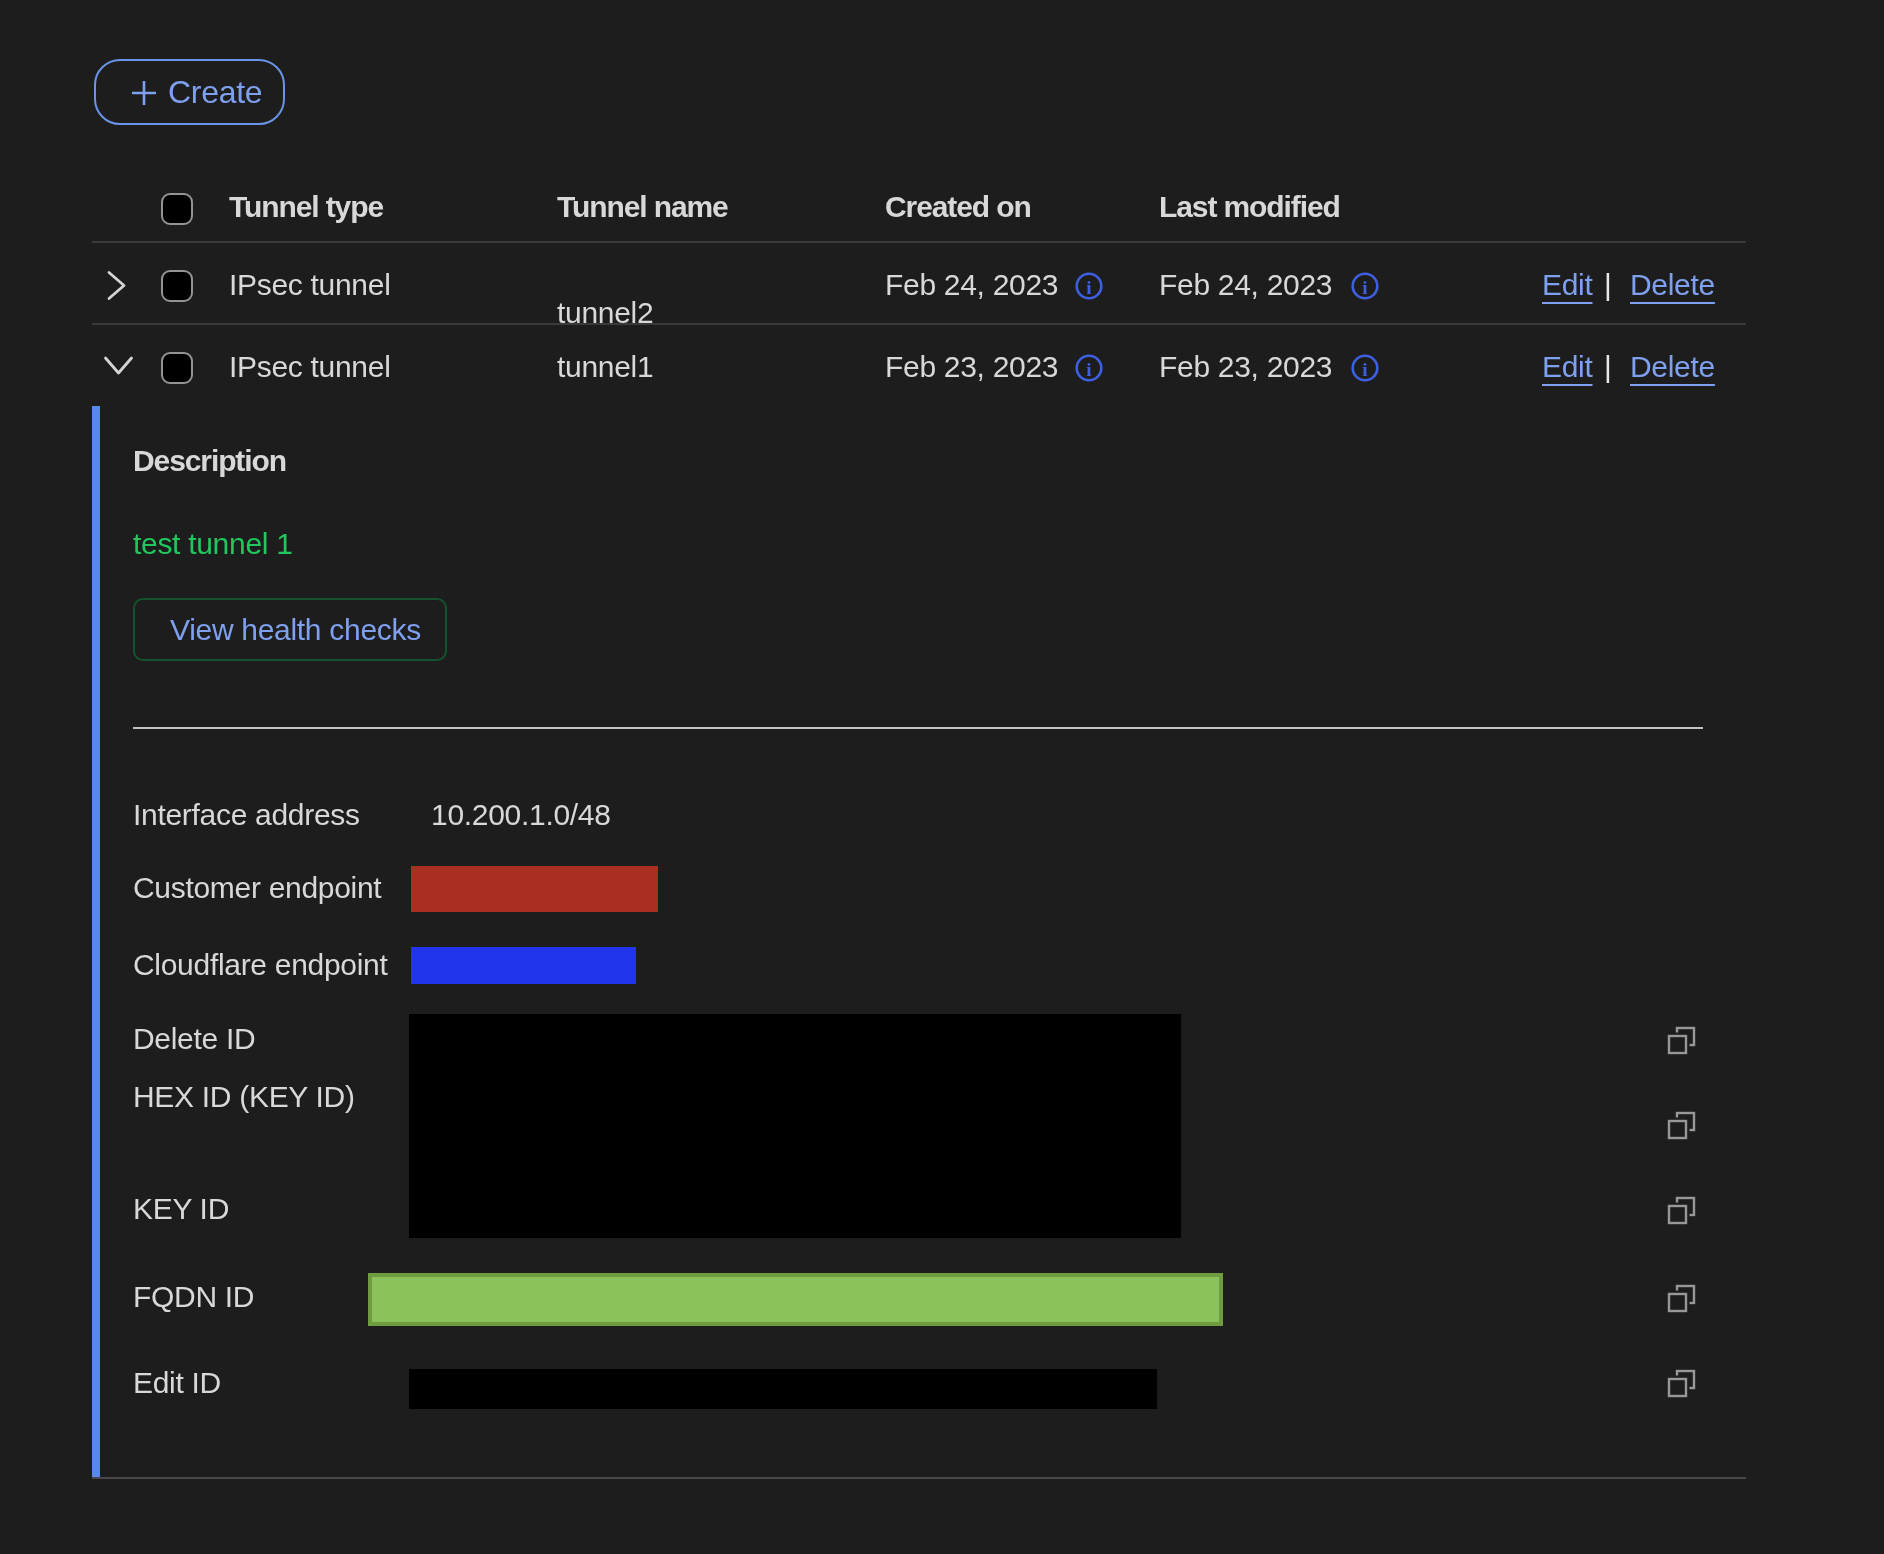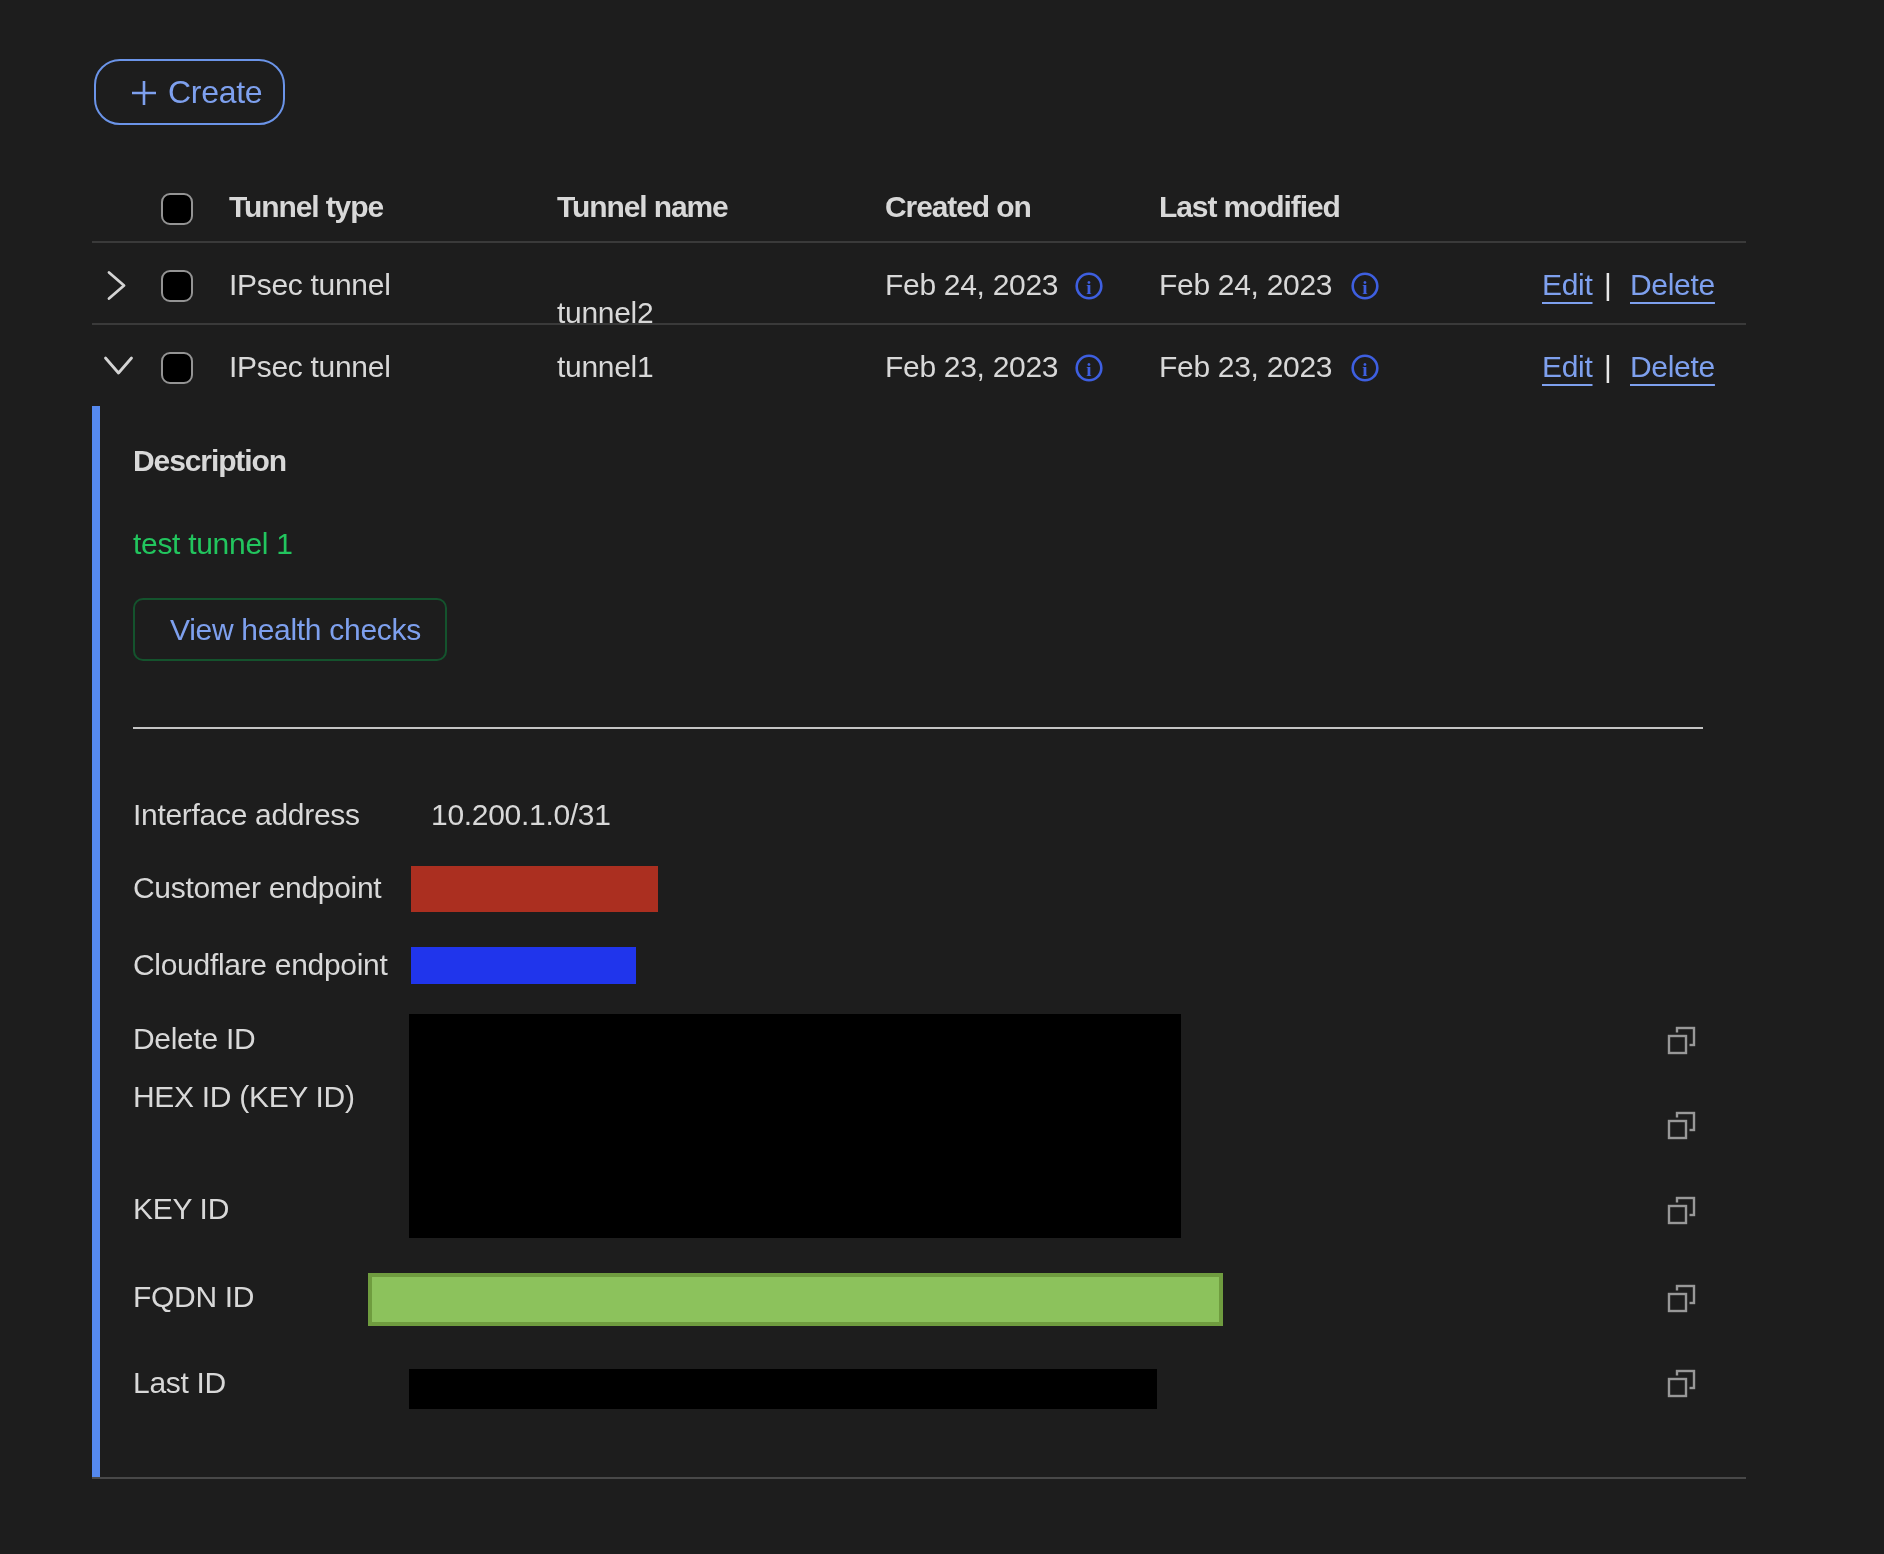--- a/index.html
+++ b/index.html
@@ -77,38 +77,38 @@
   <div class="abs t bold" style="left:133px;top:444px;">Description</div>
   <div class="abs t" style="left:133px;top:527px;color:#22c55e;">test tunnel 1</div>
 
   <div class="abs" style="left:133px;top:598px;width:310px;height:59px;border:2px solid #14532d;border-radius:10px;">
     <div class="abs t blue" style="left:35px;top:13px;">View health checks</div>
   </div>
 
   <div class="abs" style="left:133px;top:727px;width:1570px;height:2px;background:#c4c4c4;"></div>
 
   <div class="abs t" style="left:133px;top:798px;">Interface address</div>
-  <div class="abs t" style="left:431px;top:798px;">10.200.1.0/31</div>
+  <div class="abs t" style="left:431px;top:798px;">10.200.1.0/48</div>
 
   <div class="abs t" style="left:133px;top:871px;">Customer endpoint</div>
   <div class="abs" style="left:411px;top:866px;width:247px;height:46px;background:#ab2f20;"></div>
 
   <div class="abs t" style="left:133px;top:948px;text-align:right;">Cloudflare endpoint</div>
   <div class="abs" style="left:411px;top:947px;width:225px;height:37px;background:#2035ec;"></div>
 
   <div class="abs t" style="left:133px;top:1022px;">Delete ID</div>
   <div class="abs" style="left:409px;top:1014px;width:772px;height:224px;background:#000;"></div>
 
   <div class="abs t" style="left:133px;top:1080px;">HEX ID (KEY ID)</div>
   <div class="abs t" style="left:133px;top:1192px;">KEY ID</div>
 
   <div class="abs t" style="left:133px;top:1280px;">FQDN ID</div>
   <div class="abs" style="left:368px;top:1273px;width:847px;height:45px;background:#8cc25c;border:4px solid #6f9c3f;"></div>
 
-  <div class="abs t" style="left:133px;top:1366px;">Last ID</div>
+  <div class="abs t" style="left:133px;top:1366px;">Edit ID</div>
   <div class="abs" style="left:409px;top:1369px;width:748px;height:40px;background:#000;"></div>
 
   <svg class="abs copy" style="left:1666px;top:1025px;" width="30" height="30" viewBox="0 0 30 30">
     <rect x="11" y="3" width="17" height="17" stroke="#989898" stroke-width="2.4" fill="none"></rect>
     <rect x="3" y="11" width="17" height="17" stroke="#1d1d1d" stroke-width="7" fill="#1d1d1d"></rect>
     <rect x="3" y="11" width="17" height="17" stroke="#989898" stroke-width="2.4" fill="#1d1d1d"></rect>
   </svg>
   <svg class="abs copy" style="left:1666px;top:1110px;" width="30" height="30" viewBox="0 0 30 30">
     <rect x="11" y="3" width="17" height="17" stroke="#989898" stroke-width="2.4" fill="none"></rect>
     <rect x="3" y="11" width="17" height="17" stroke="#1d1d1d" stroke-width="7" fill="#1d1d1d"></rect>

